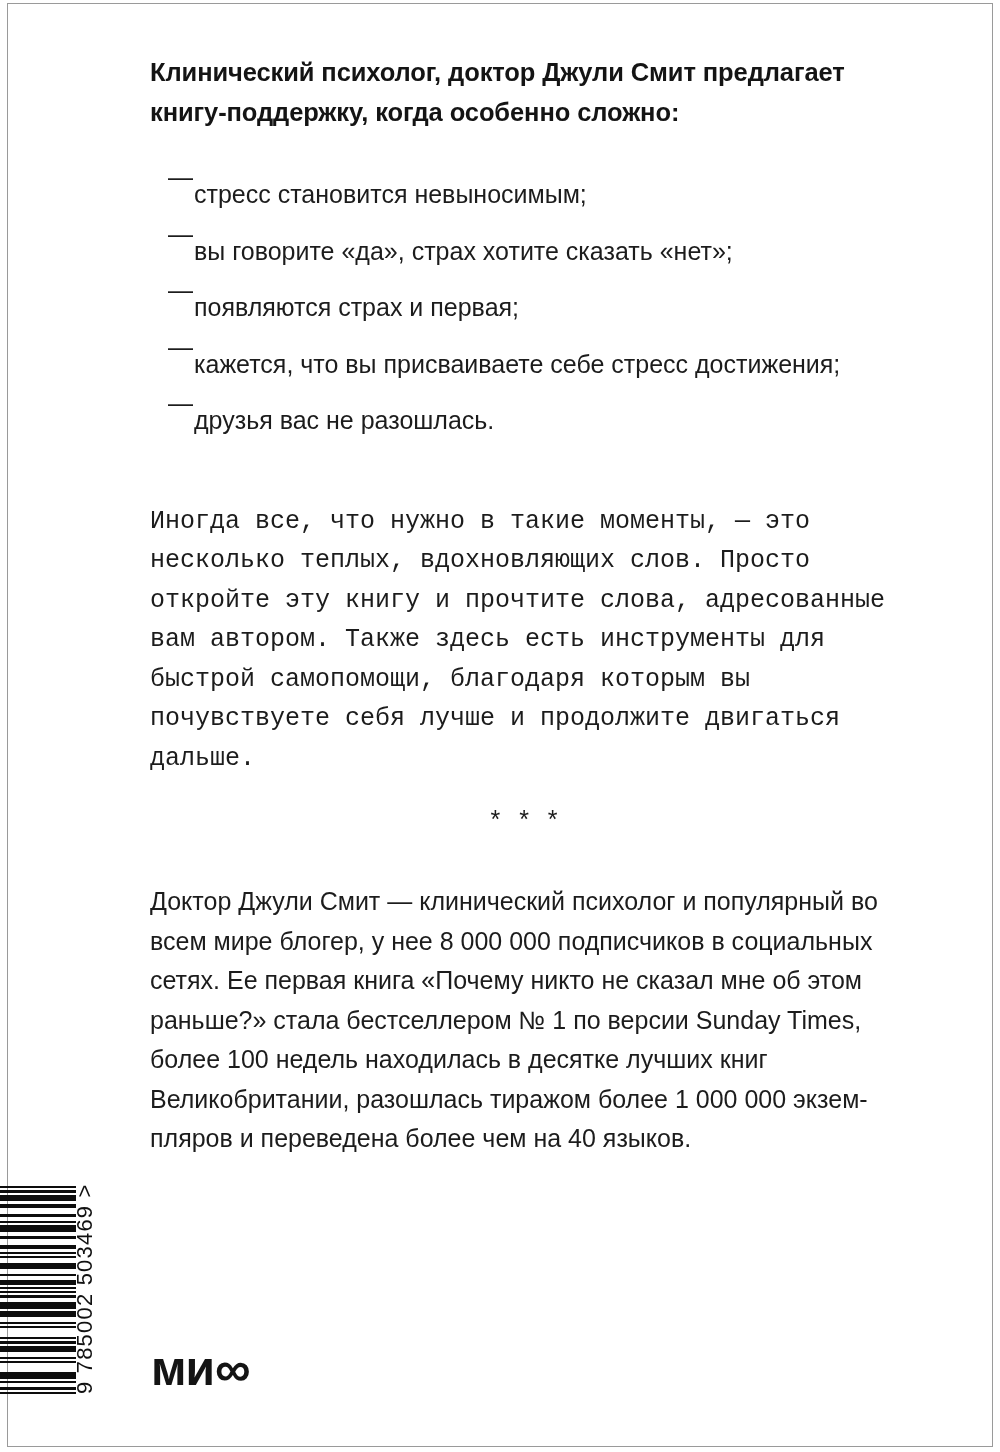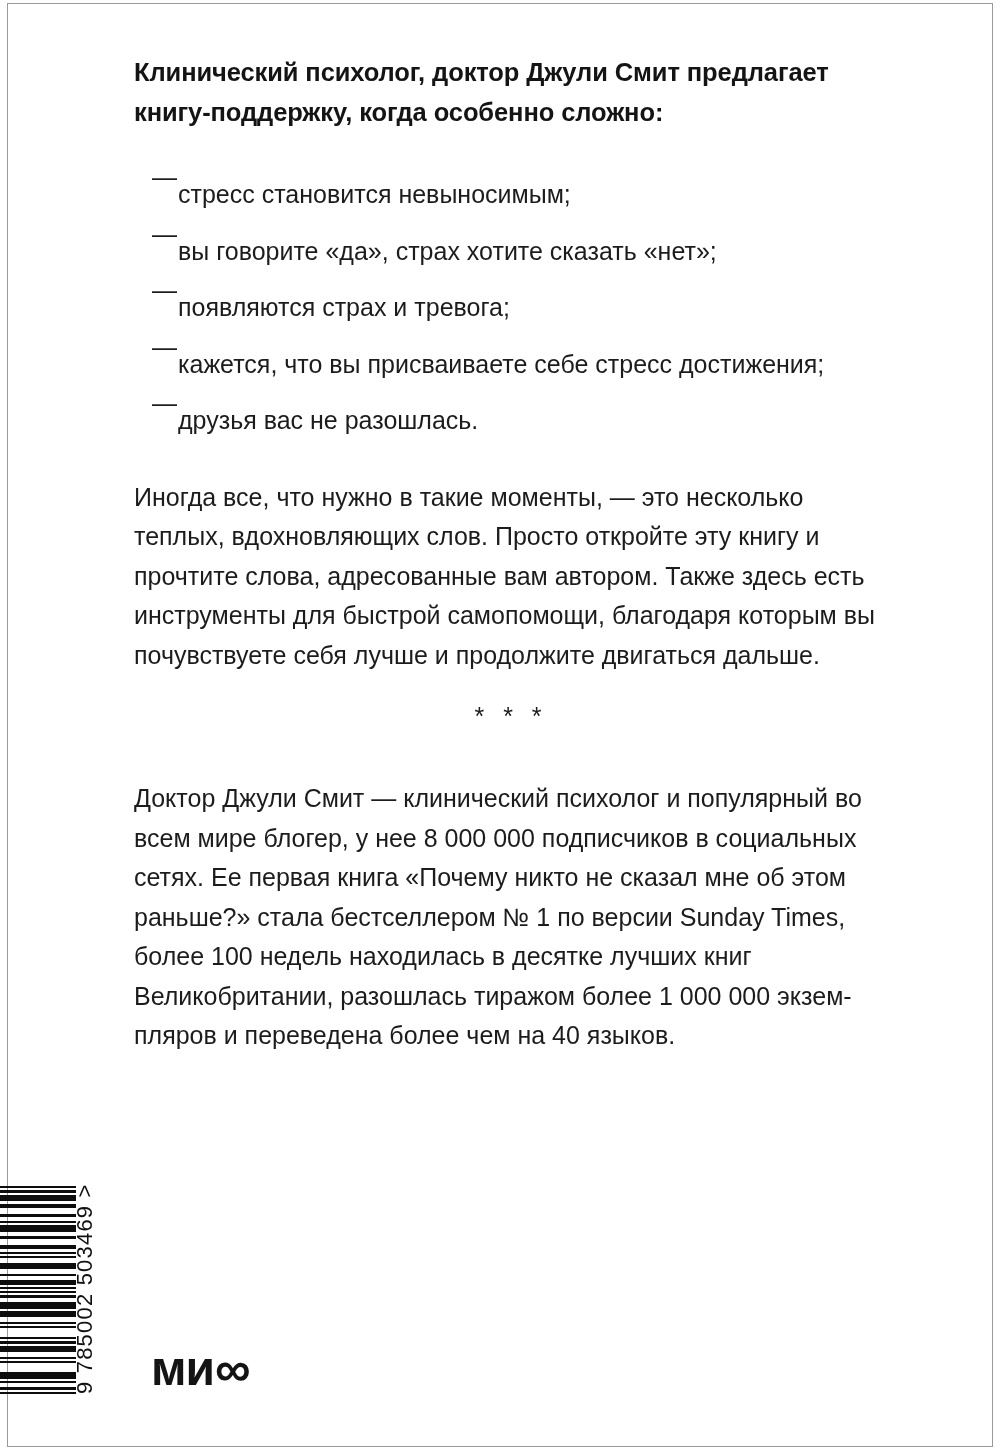--- a/index.html
+++ b/index.html
@@ -29,21 +29,21 @@
     top: 3px;
     width: 986px;
     height: 1444px;
     border: 1px solid #9a9a9a;
     box-sizing: border-box;
     pointer-events: none;
   }
 
   .content {
     position: absolute;
-    left: 134px;
+    left: 150px;
     top: 52px;
     width: 758px;
   }
 
   .headline {
     font-weight: bold;
     font-size: 25.5px;
     line-height: 40px;
     letter-spacing: -0.1px;
     color: #141414;
@@ -78,21 +78,22 @@
 
   .para {
     font-size: 25px;
     line-height: 39.5px;
     color: #1c1c1c;
     margin: 0;
     white-space: pre-line;
   }
 
   .para-intro {
-    margin-top: 37px;
+    margin-top: 61px;
+    font-family: Liberation Mono, monospace;
   }
 
   .separator {
     text-align: center;
     font-size: 25px;
     line-height: 30px;
     letter-spacing: 6px;
     color: #1c1c1c;
     margin: 26px 0 0 0;
     padding-right: 4px;
@@ -179,21 +180,21 @@
       <li>
         <span class="bullet-dash">—</span>
         <span class="bullet-text">стресс становится невыносимым;</span>
       </li>
       <li>
         <span class="bullet-dash">—</span>
         <span class="bullet-text">вы говорите «да», страх хотите сказать «нет»;</span>
       </li>
       <li>
         <span class="bullet-dash">—</span>
-        <span class="bullet-text">появляются страх и тревога;</span>
+        <span class="bullet-text">появляются страх и первая;</span>
       </li>
       <li>
         <span class="bullet-dash">—</span>
         <span class="bullet-text">кажется, что вы присваиваете себе стресс достижения;</span>
       </li>
       <li>
         <span class="bullet-dash">—</span>
         <span class="bullet-text">друзья вас не разошлась.</span>
       </li>
     </ul>

